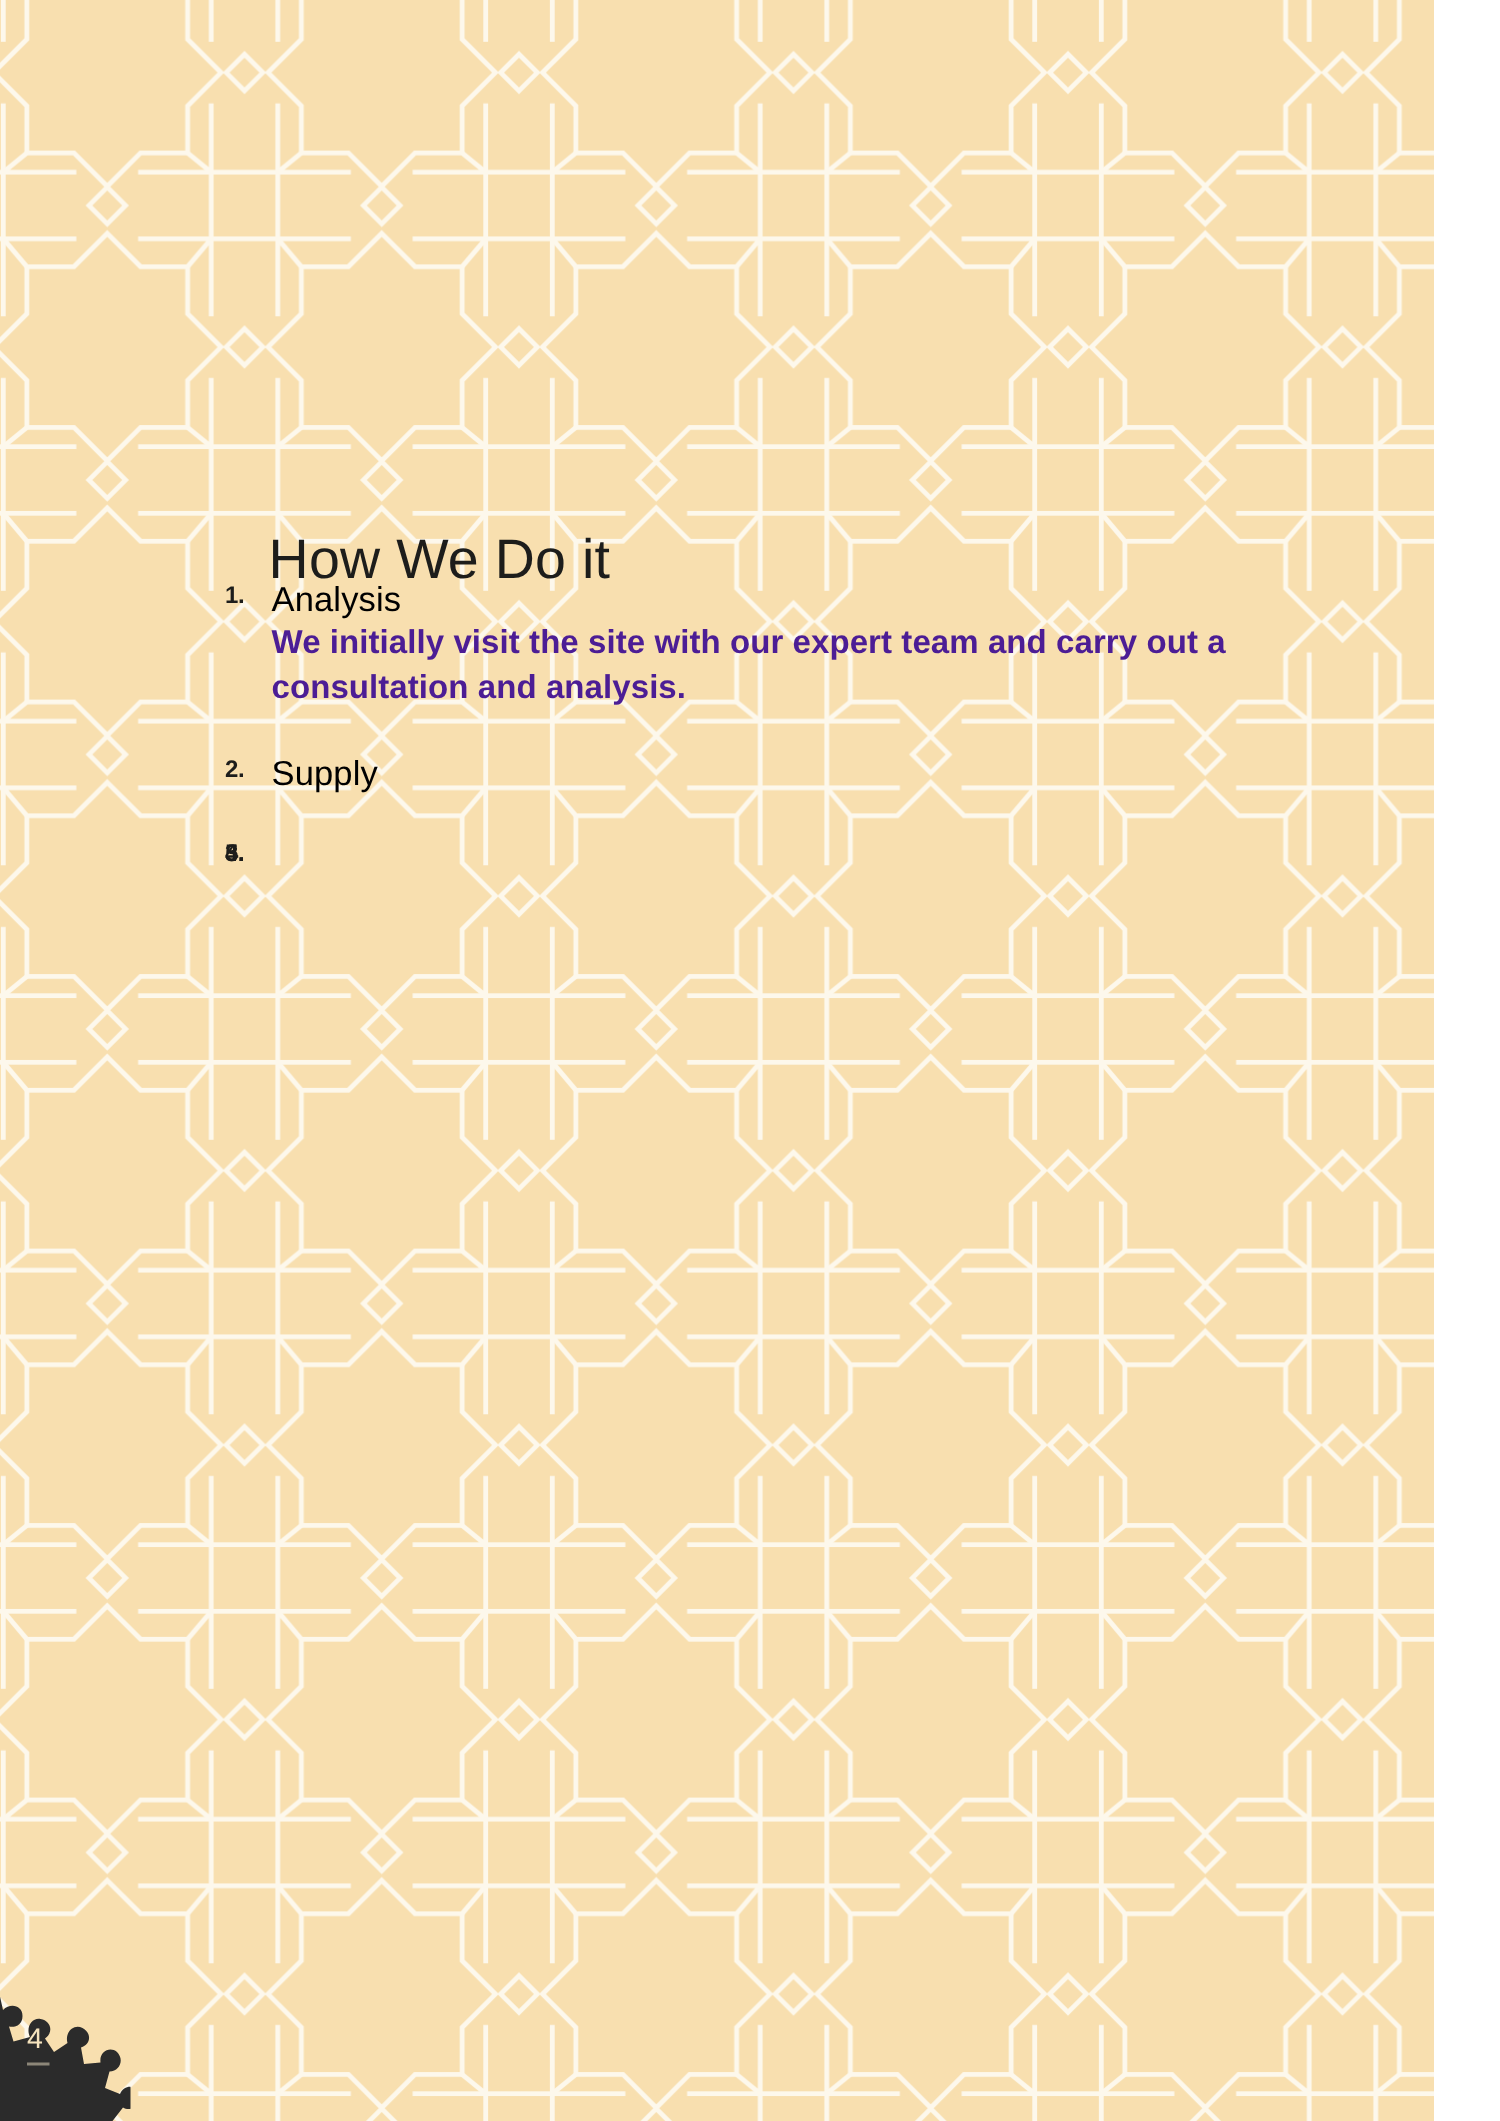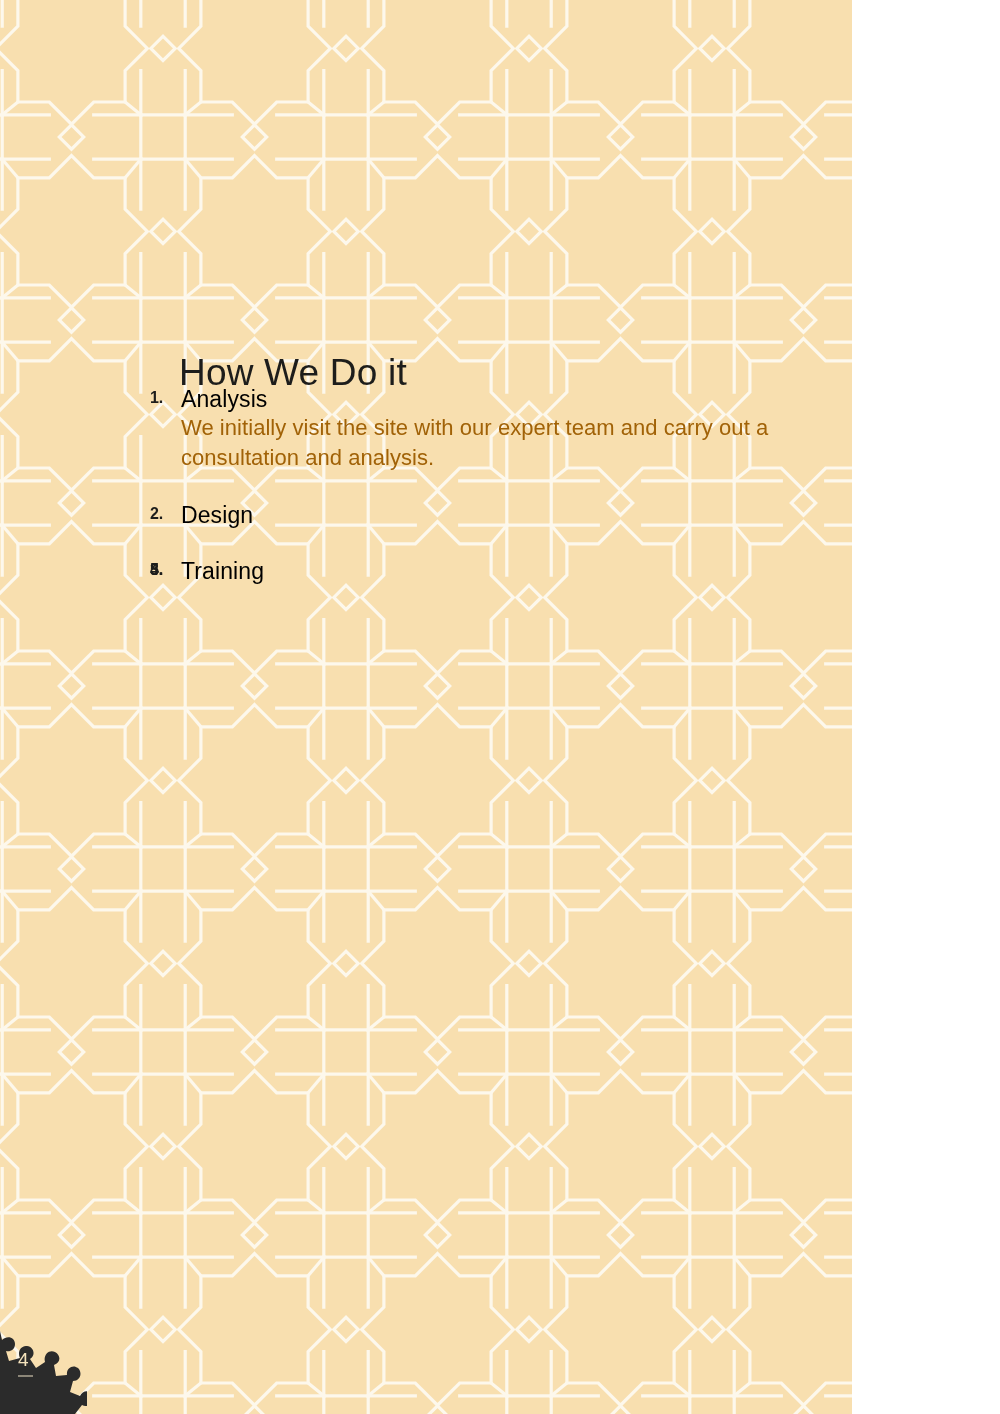--- a/index.html
+++ b/index.html
@@ -8,21 +8,21 @@
   }
   body {
     width: 1000px;
     height: 1414px;
     overflow: hidden;
     font-family: "Liberation Sans", sans-serif;
   }
 
   #page {
     position: relative;
-    width: 852px;
+    width: 956px;
     height: 1414px;
     background: #F8DFAF;
     overflow: hidden;
   }
 
   
   #pattern-bg {
     position: absolute;
     left: 0;
     top: 0;
@@ -82,22 +82,22 @@
     font-size: 23px;
     font-weight: 400;
     color: #000000;
     line-height: 1.15;
     letter-spacing: 0.1px;
     margin: 0 0 1px 0;
   }
 
   .step-body {
     font-size: 22px;
-    font-weight: 400;
-    color: #a16207;
+    font-weight: 700;
+    color: #4c1d95;
     line-height: 1.36;
     letter-spacing: 0.05px;
     margin: 0;
     max-width: 675px;
   }
 
   
   #page-badge {
     position: absolute;
     left: -38px;
@@ -181,34 +181,33 @@
     <ol id="steps-list" style="list-style:none;margin:0;padding:0;">
 
       <li class="step-item">
         <span class="step-number">1.</span>
         <div class="step-heading">Analysis</div>
         <p class="step-body">We initially visit the site with our expert team and carry out a consultation and analysis.</p>
       </li>
 
       <li class="step-item">
         <span class="step-number">2.</span>
-        <div class="step-heading">Design</div>
+        <div class="step-heading">Supply</div>
       </li>
 
       <li class="step-item">
         <span class="step-number">3.</span>
       </li>
 
       <li class="step-item">
         <span class="step-number">4.</span>
       </li>
 
       <li class="step-item">
         <span class="step-number">5.</span>
-        <div class="step-heading">Training</div>
       </li>
 
     </ol>
   </div>
 
   <div id="page-badge">
     <svg width="125" height="125" viewBox="0 0 125 125" xmlns="http://www.w3.org/2000/svg">
       <path fill="#2B2B2B" d="
         M 0 0
         L 38 0

